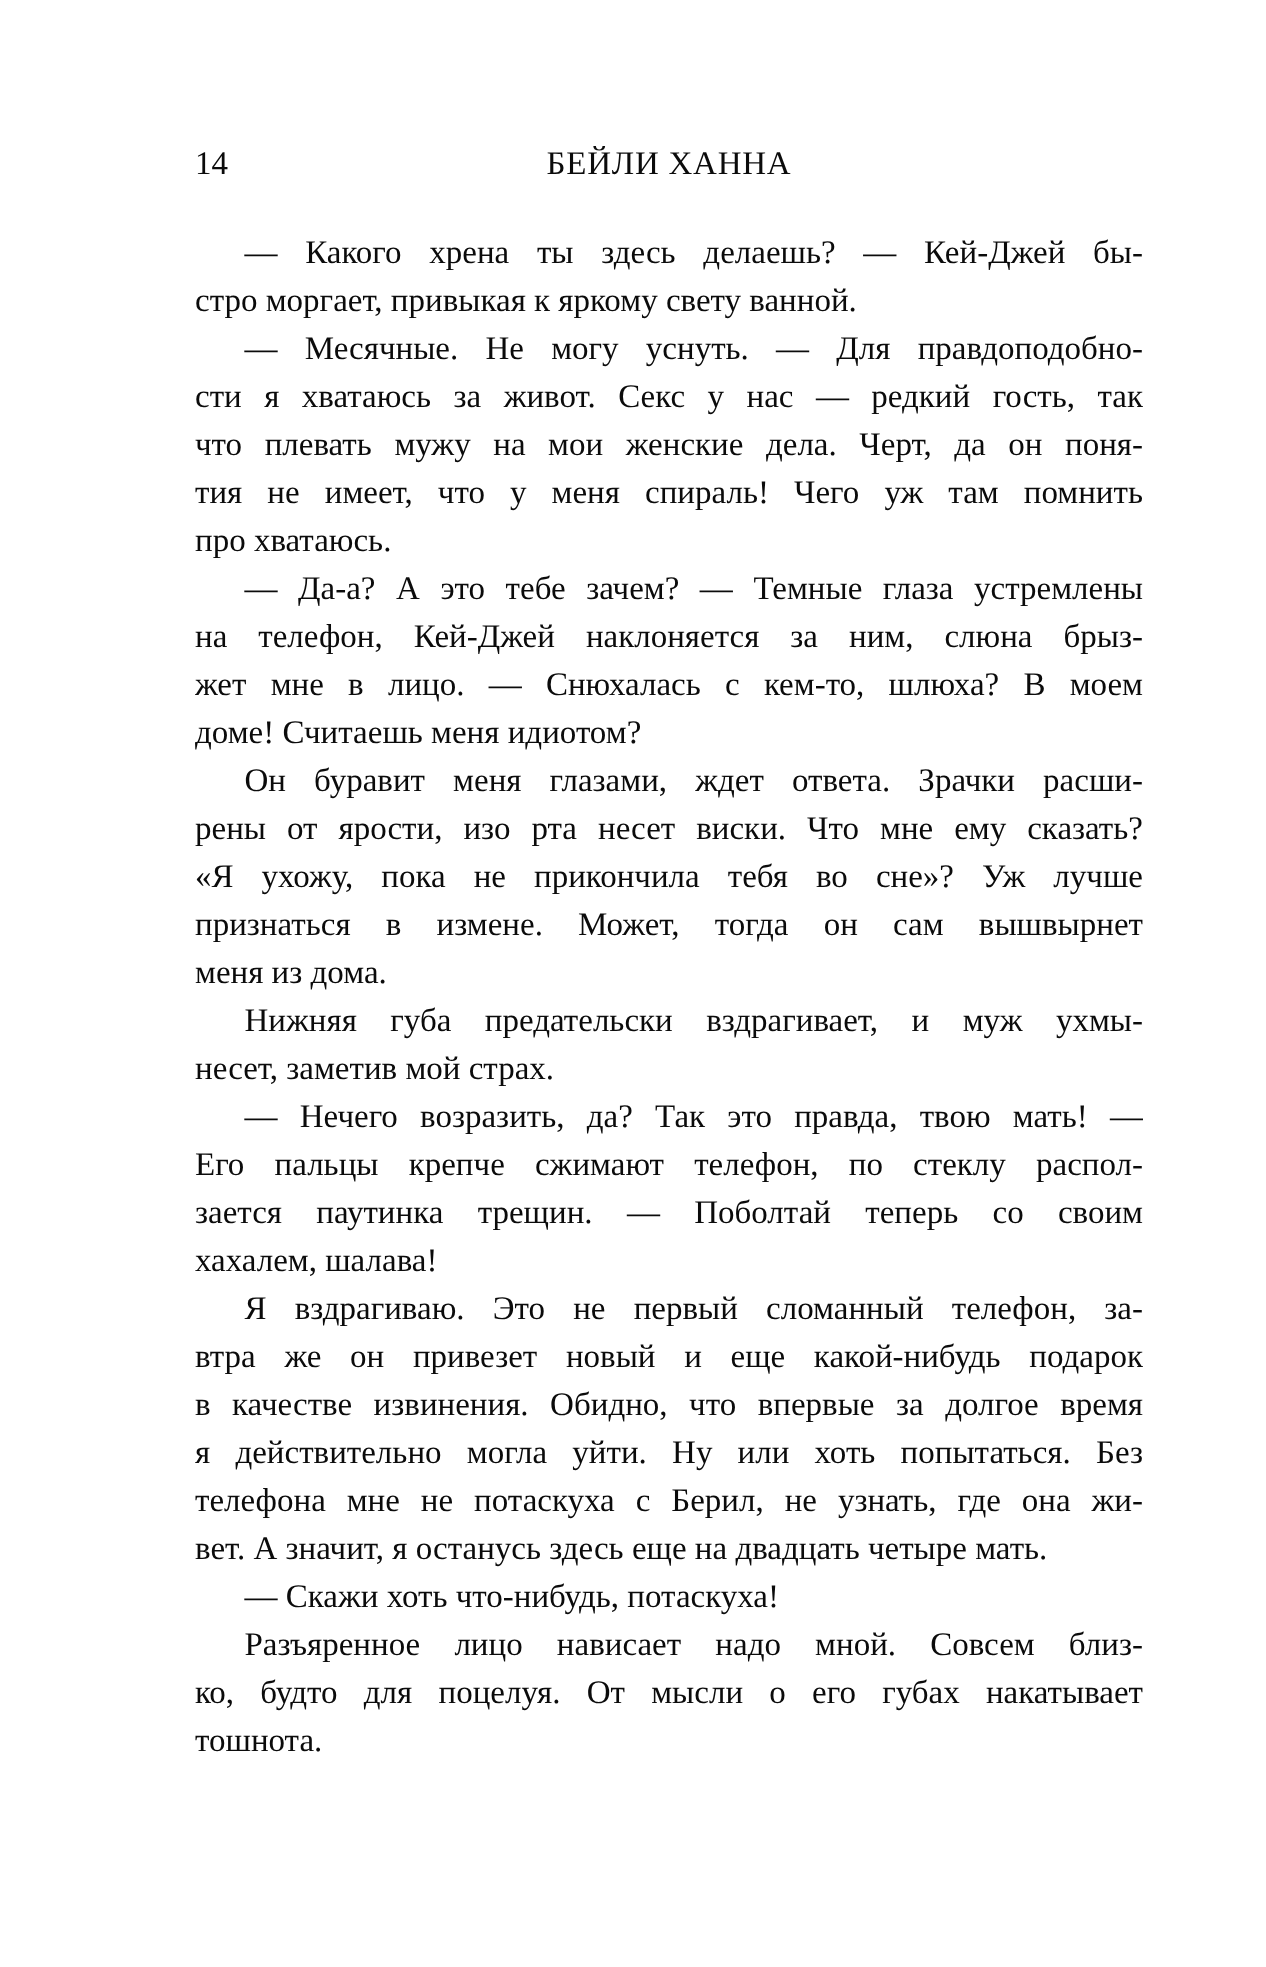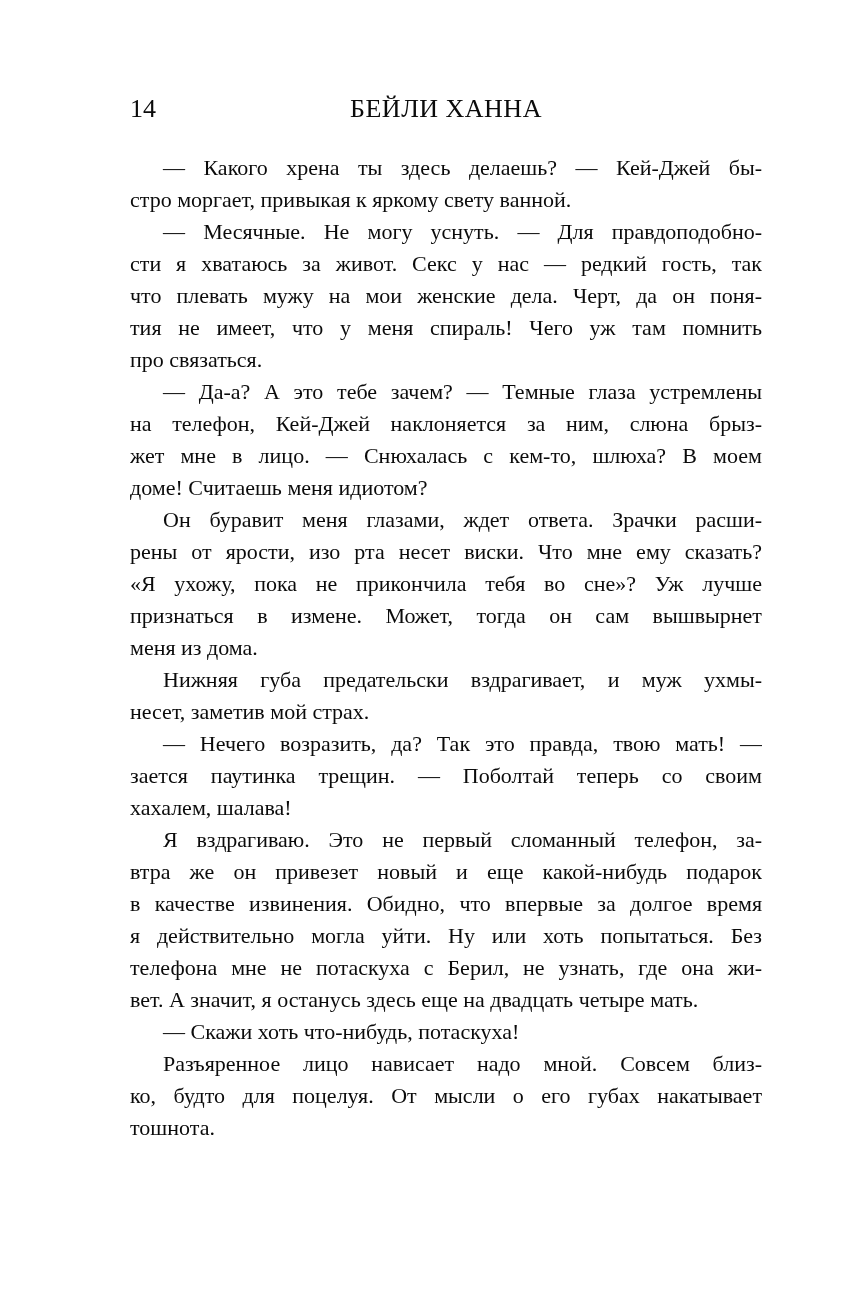--- a/index.html
+++ b/index.html
@@ -15,21 +15,21 @@
   }
   .text-block {
     position: absolute;
     left: 130px;
     top: 95px;
     width: 632px;
   }
   .header {
     position: relative;
     height: 27px;
-    font-size: 26px;
+    font-size: 22px;
     line-height: 27px;
   }
   .page-number {
     position: absolute;
     left: 0;
     top: 0;
   }
   .running-header {
     display: block;
     text-align: center;
@@ -67,41 +67,42 @@
     <div class="body-text">
         <div class="para">
           <div class="line first">—  Какого хрена ты здесь делаешь? — Кей-Джей бы-</div>
           <div class="line last">стро моргает, привыкая к яркому свету ванной.</div>
         </div>
         <div class="para">
           <div class="line first">—  Месячные. Не могу уснуть. — Для правдоподобно-</div>
           <div class="line">сти я хватаюсь за живот. Секс у нас — редкий гость, так</div>
           <div class="line">что плевать мужу на мои женские дела. Черт, да он поня-</div>
           <div class="line">тия не имеет, что у меня спираль! Чего уж там помнить</div>
-          <div class="line last">про связаться.</div>
+          <div class="line last">про хватаюсь.</div>
         </div>
         <div class="para">
           <div class="line first">—  Да-а? А это тебе зачем? — Темные глаза устремлены</div>
           <div class="line">на телефон, Кей-Джей наклоняется за ним, слюна брыз-</div>
           <div class="line">жет мне в лицо. — Снюхалась с кем-то, шлюха? В моем</div>
           <div class="line last">доме! Считаешь меня идиотом?</div>
         </div>
         <div class="para">
           <div class="line first">Он буравит меня глазами, ждет ответа. Зрачки расши-</div>
           <div class="line">рены от ярости, изо рта несет виски. Что мне ему сказать?</div>
           <div class="line">«Я ухожу, пока не прикончила тебя во сне»? Уж лучше</div>
           <div class="line">признаться в измене. Может, тогда он сам вышвырнет</div>
           <div class="line last">меня из дома.</div>
         </div>
         <div class="para">
           <div class="line first">Нижняя губа предательски вздрагивает, и муж ухмы-</div>
           <div class="line last">несет, заметив мой страх.</div>
         </div>
         <div class="para">
           <div class="line first">—  Нечего возразить, да? Так это правда, твою мать! —</div>
+          <div class="line">Его пальцы крепче сжимают телефон, по стеклу распол-</div>
           <div class="line">зается паутинка трещин. — Поболтай теперь со своим</div>
           <div class="line last">хахалем, шалава!</div>
         </div>
         <div class="para">
           <div class="line first">Я вздрагиваю. Это не первый сломанный телефон, за-</div>
           <div class="line">втра же он привезет новый и еще какой-нибудь подарок</div>
           <div class="line">в качестве извинения. Обидно, что впервые за долгое время</div>
           <div class="line">я действительно могла уйти. Ну или хоть попытаться. Без</div>
           <div class="line">телефона мне не потаскуха с Берил, не узнать, где она жи-</div>
           <div class="line last">вет. А значит, я останусь здесь еще на двадцать четыре мать.</div>

